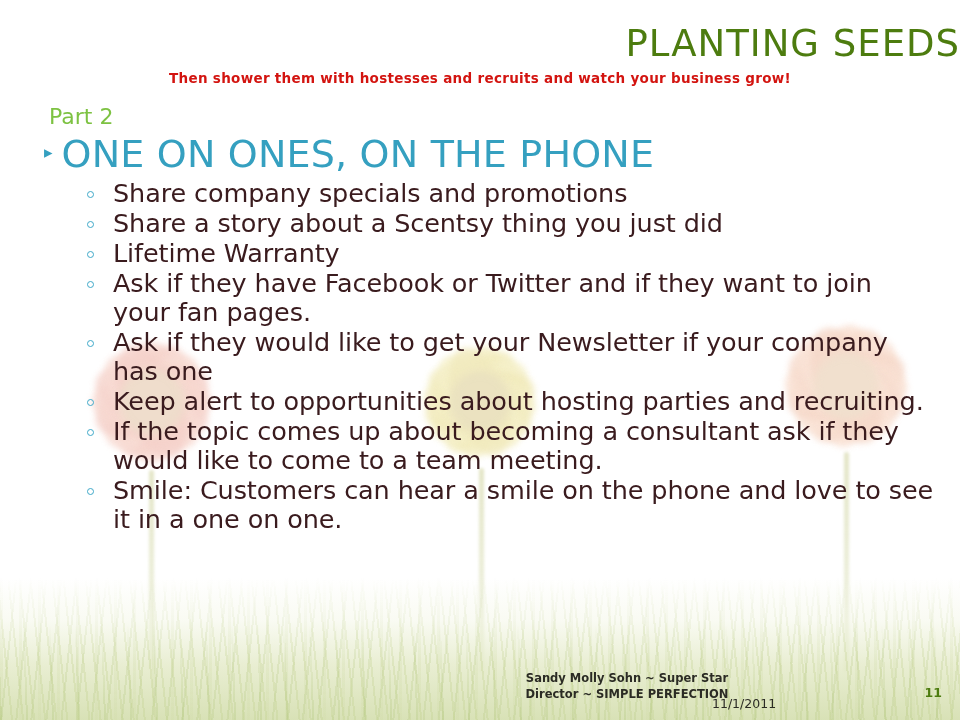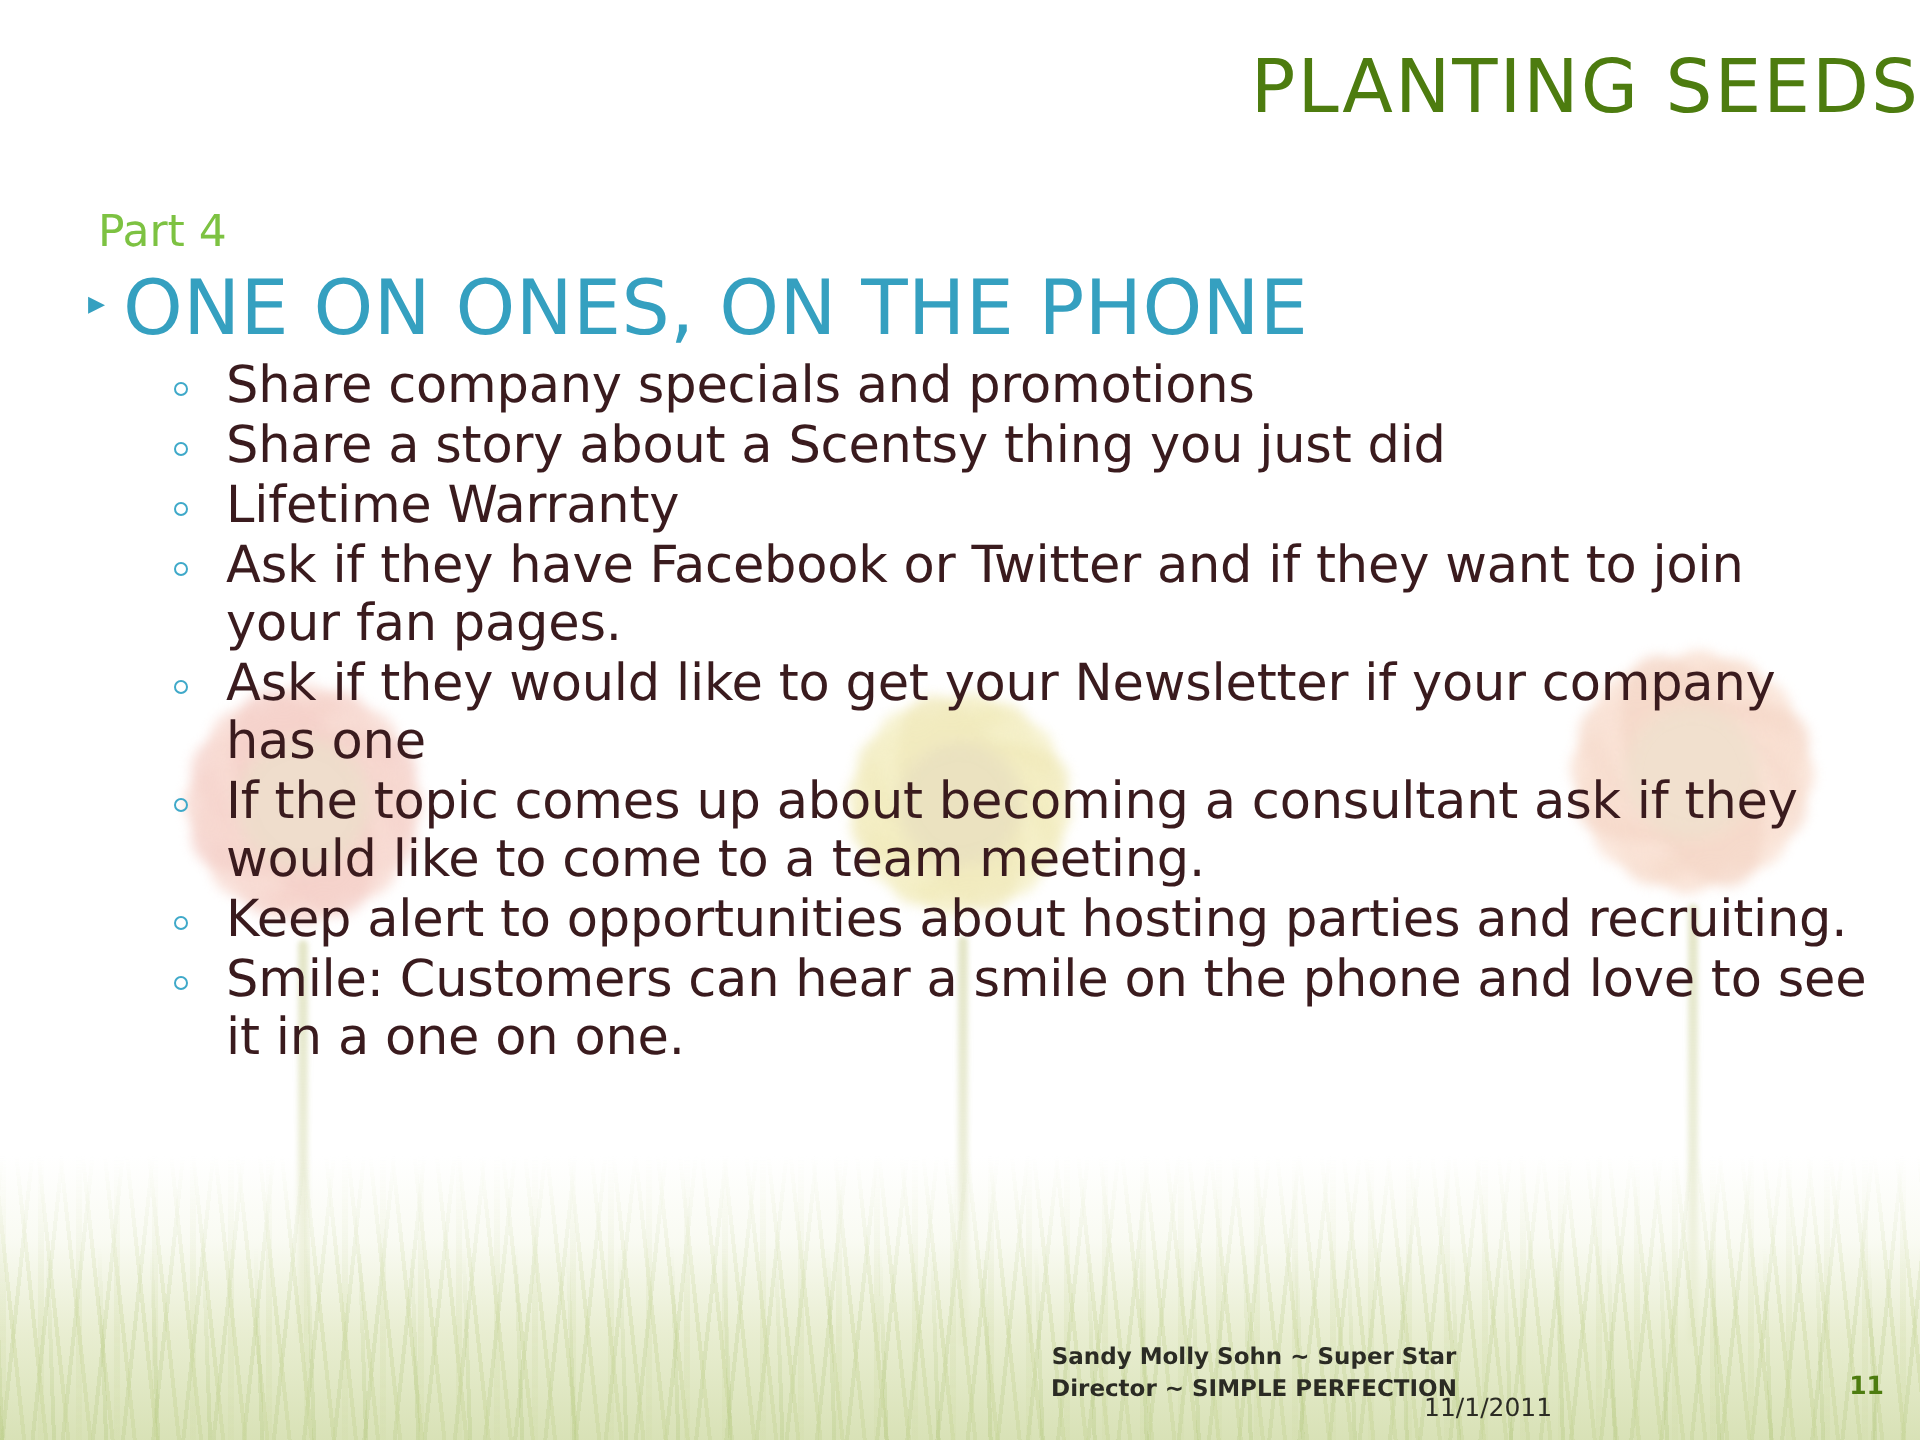--- a/index.html
+++ b/index.html
@@ -294,24 +294,25 @@
     </div>
 
     <div class="grass"></div>
     <div class="grass-blades"></div>
     <div class="grass-tall"></div>
   </div>
 
   <div class="content">
 
     <div class="title">PLANTING SEEDS</div>
+    <div class="subtitle">Then shower them with hostesses and recruits and watch your business grow!</div>
 
     <div class="body-block">
 
-      <div class="part-label">Part 4</div>
+      <div class="part-label">Part 2</div>
 
       <div class="level1">
         <span class="arrow-bullet">▸</span>
         <span class="l1-text">ONE ON ONES, ON THE PHONE</span>
       </div>
 
       <ul class="sublist">
         <li>
           <span class="circle-bullet"></span>
           <span>Share company specials and promotions</span>
@@ -327,25 +328,25 @@
         <li>
           <span class="circle-bullet"></span>
           <span>Ask if they have Facebook or Twitter and if they want to join your fan pages.</span>
         </li>
         <li>
           <span class="circle-bullet"></span>
           <span>Ask if they would like to get your Newsletter if your company has one</span>
         </li>
         <li>
           <span class="circle-bullet"></span>
+          <span>Keep alert to opportunities about hosting parties and recruiting.</span>
+        </li>
+        <li>
+          <span class="circle-bullet"></span>
           <span>If the topic comes up about becoming a consultant ask if they would like to come to a team meeting.</span>
-        </li>
-        <li>
-          <span class="circle-bullet"></span>
-          <span>Keep alert to opportunities about hosting parties and recruiting.</span>
         </li>
         <li>
           <span class="circle-bullet"></span>
           <span>Smile:  Customers can hear a smile on the phone and love to see it in a one on one.</span>
         </li>
       </ul>
     </div>
 
     <div class="footer">
       <div class="footer-author">Sandy Molly Sohn ~ Super Star Director ~ SIMPLE PERFECTION</div>

